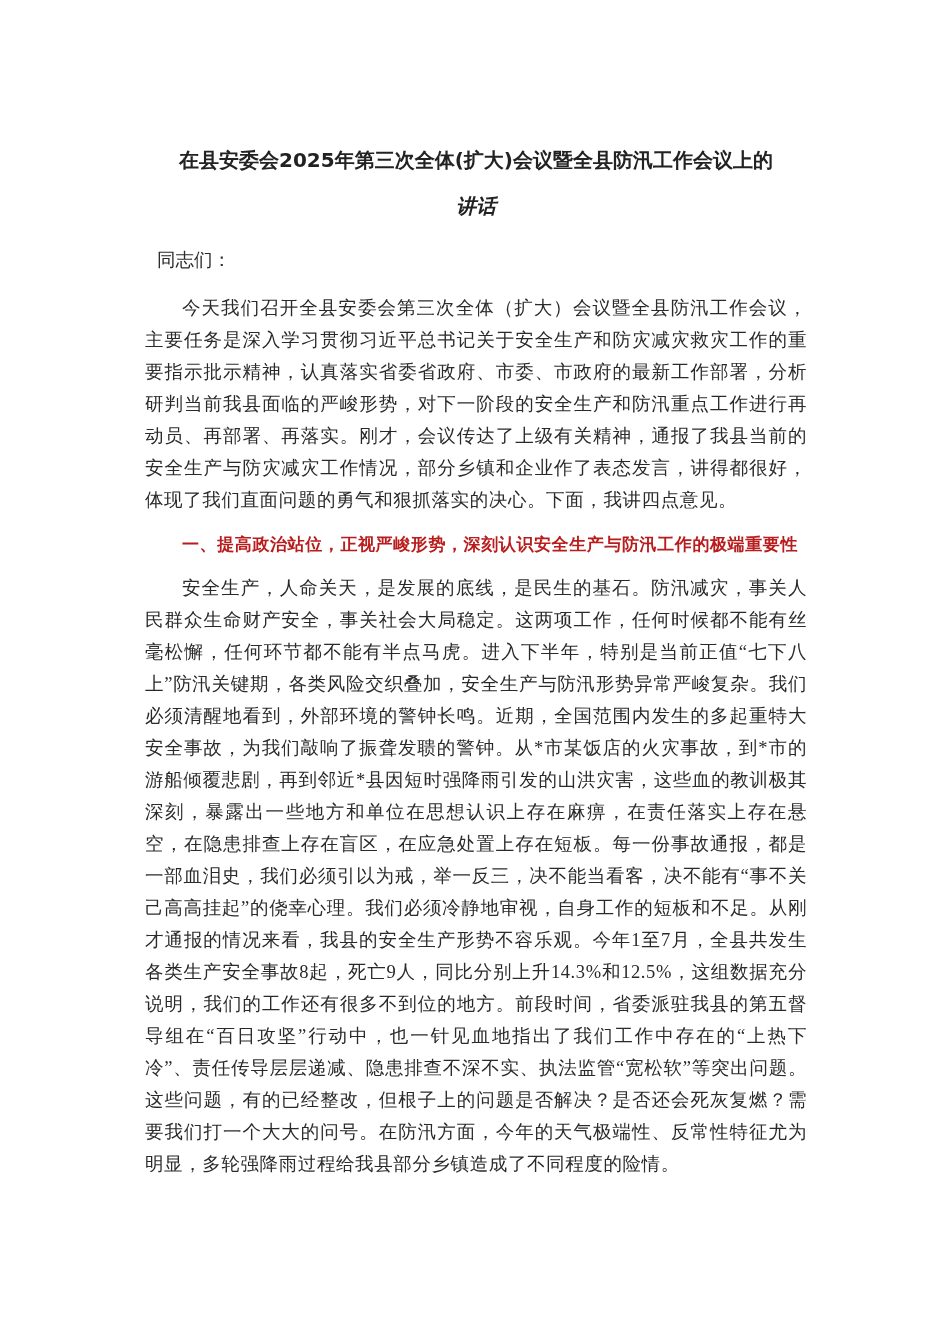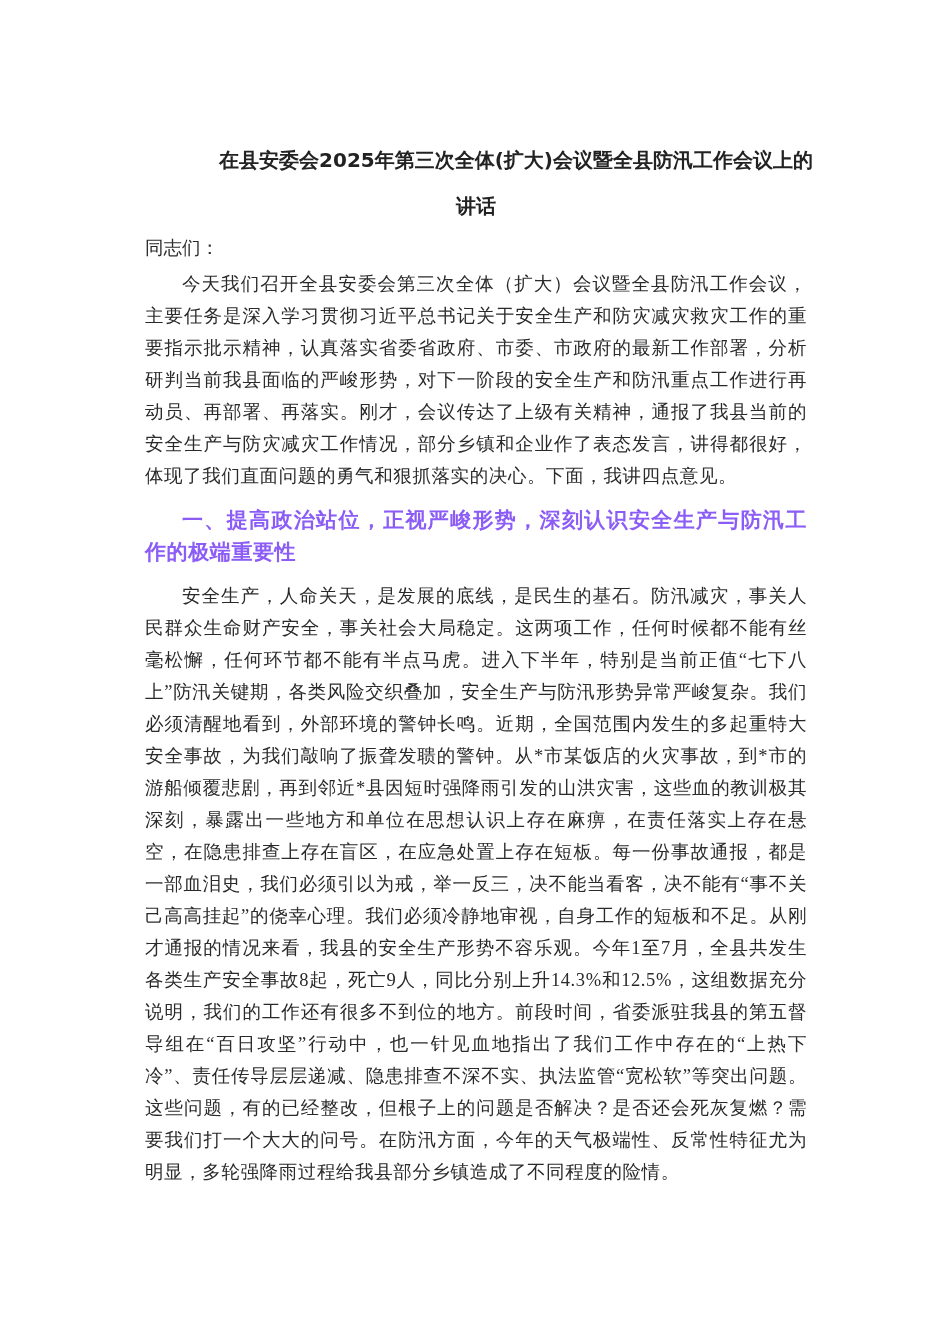--- a/index.html
+++ b/index.html
@@ -1,27 +1,27 @@
 <!DOCTYPE html>
 <html><head>
   <meta charset="utf-8">
   <style>
     html, body { margin: 0; padding: 0; background: #ffffff; }
     body { width: 950px; height: 1344px; position: relative; overflow: hidden;
            font-family: "DejaVu Sans", "Liberation Sans", sans-serif; color: #2a2a2a; }
     .page { position: absolute; left: 145px; top: 140px; width: 662px; }
     .title { font-weight: bold; font-size: 20px; text-align: center; line-height: 32px;
              color: #222; margin: 0; letter-spacing: 0px; }
-    .title .l1 { display: block; height: 40px; line-height: 40px; white-space: nowrap; margin-left: -6px; margin-right: -6px; text-align: right; }
-    .title .l2 { display: block; height: 52px; line-height: 52px; }
-    .salutation { font-size: 18.5px; line-height: 32px; margin: 0; height: 36px; }
+    .title .l1 { display: block; height: 40px; line-height: 40px; white-space: nowrap; margin-left: -6px; margin-right: -6px; }
+    .title .l2 { display: block; height: 52px; line-height: 52px; font-style: italic; }
+    .salutation { font-size: 18.5px; line-height: 32px; margin: 12px; height: 36px; }
     p.body { font-size: 18.5px; line-height: 32px; margin: 0 0 12px 0; text-indent: 37px;
              text-align: justify; letter-spacing: 0.6px; font-family: Liberation Serif, serif; }
-    p.heading { font-size: 21px; line-height: 32px; margin: 0 0 12px 0; text-indent: 37px;
-                font-weight: bold; text-align: justify; letter-spacing: 0.6px; color: #8b5cf6; }
+    p.heading { font-size: 17px; line-height: 32px; margin: 0 0 12px 0; text-indent: 37px;
+                font-weight: bold; text-align: justify; letter-spacing: 0.6px; color: #b91c1c; }
   </style>
 </head>
 <body>
 
 <div class="page">
   <h1 class="title">
     <span class="l1">在县安委会2025年第三次全体(扩大)会议暨全县防汛工作会议上的</span>
     <span class="l2">讲话</span>
   </h1>
   <p class="salutation">同志们：</p>

